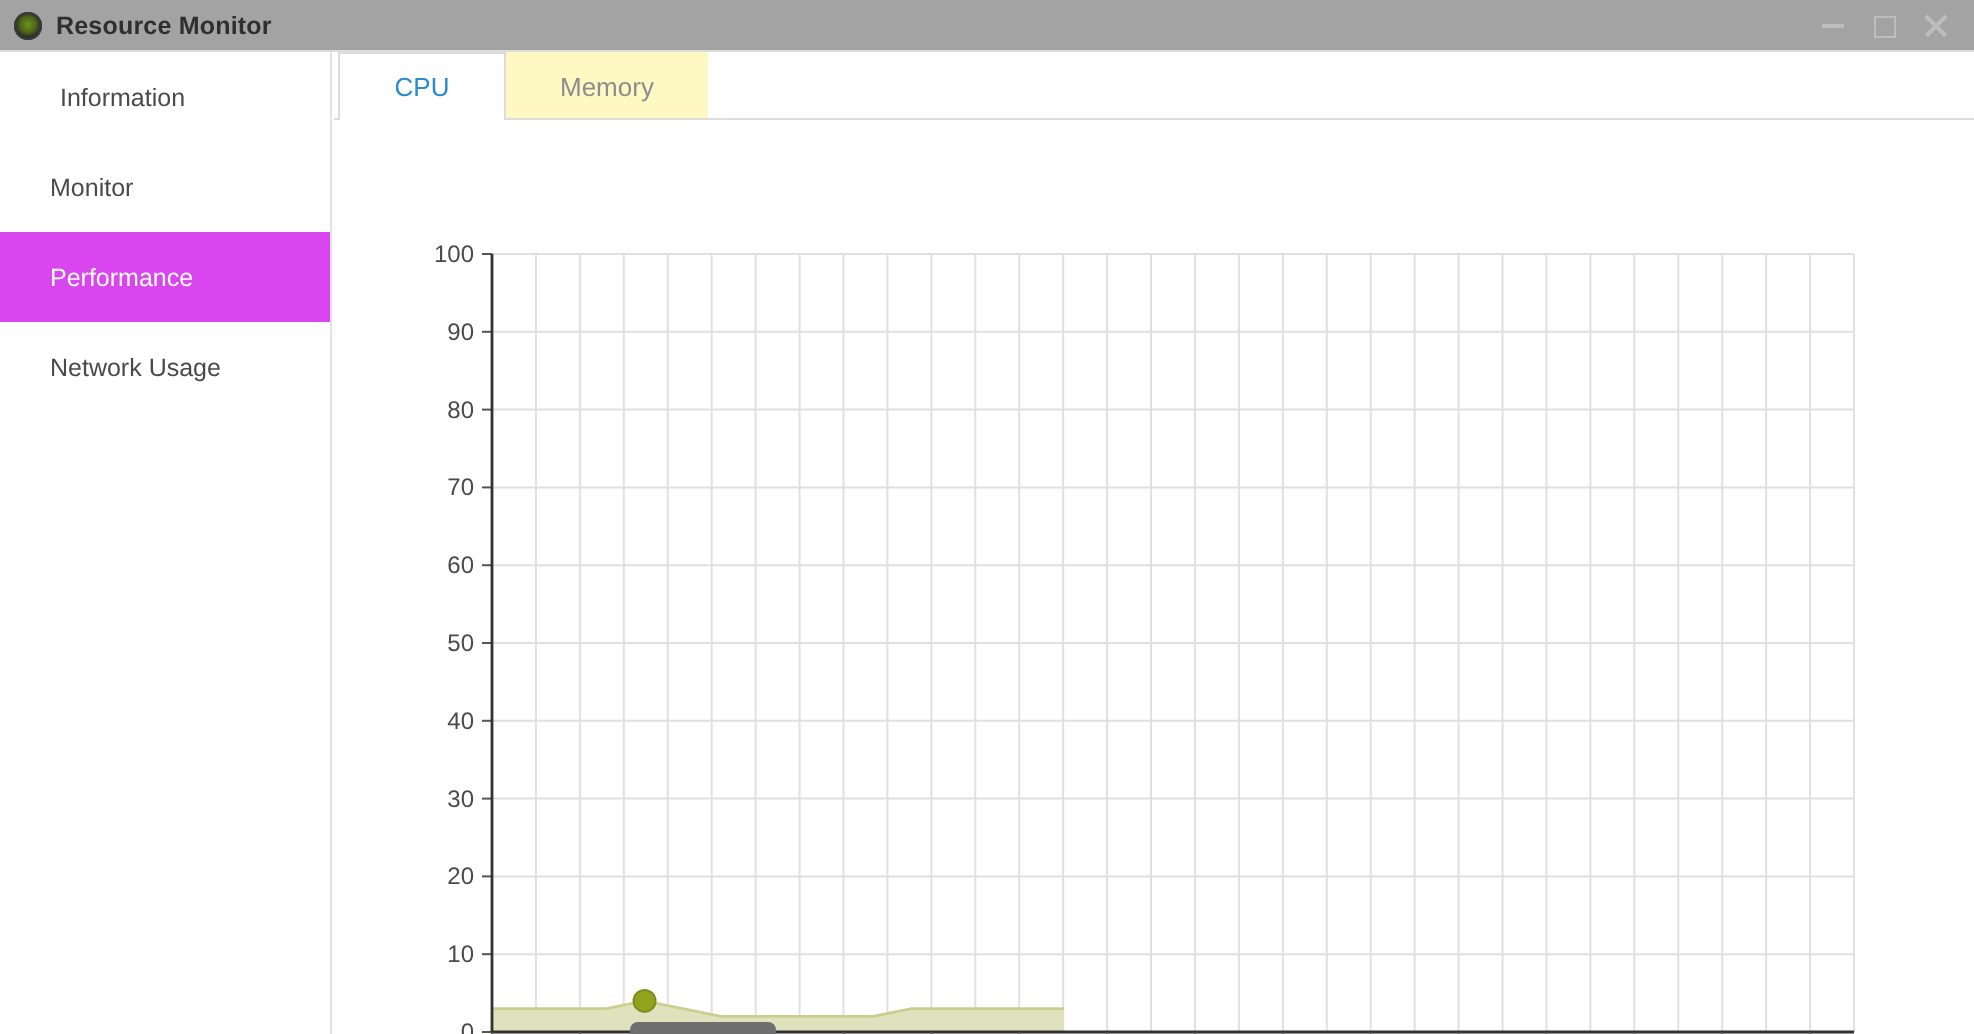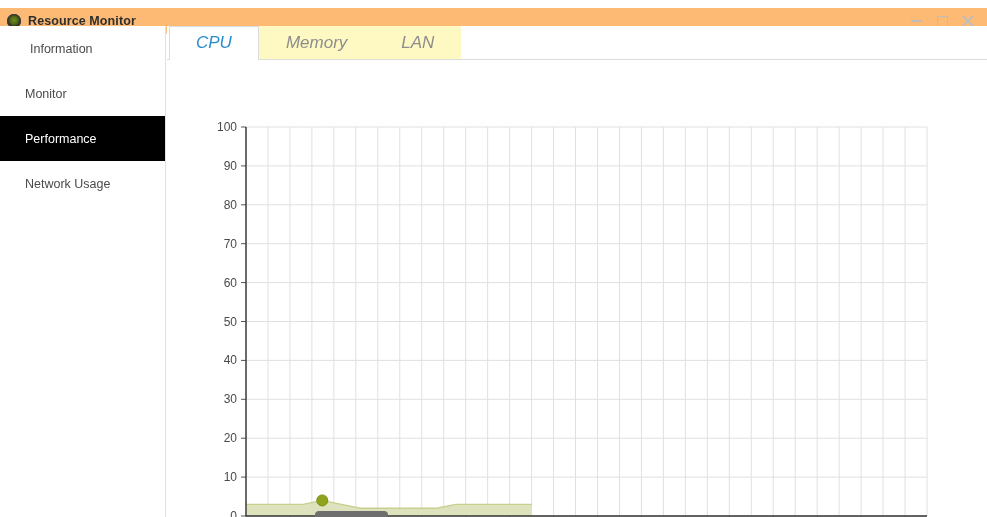--- a/index.html
+++ b/index.html
@@ -10,23 +10,23 @@
     overflow: hidden;
   }
   .app {
     position: relative;
     width: 987px; height: 517px;
     background: #ffffff;
   }
 
   
   .titlebar {
-    position: absolute; left: 0; top: 8px;
+    position: absolute; left: 0; top: 0;
     width: 987px; height: 26px;
-    background: #fdba74;
+    background: #a3a3a3;
     border-bottom: 1px solid #dcdcdc;
     display: flex; align-items: center;
   }
   .app-icon {
     width: 14px; height: 14px;
     margin-left: 7px; margin-right: 7px;
     border-radius: 50%;
     background: radial-gradient(circle at 50% 45%, #6f8f1f 0%, #4e6615 38%, #2e2e2e 60%, #1b1b1b 100%);
     box-shadow: 0 0 0 1px #3a3a3a inset;
     flex: none;
@@ -68,21 +68,21 @@
   .side-item {
     height: 45px;
     display: flex; align-items: center;
     padding-left: 25px;
     font-size: 12.5px;
     color: #4a4a4a;
     cursor: default;
     white-space: nowrap;
   }
   .side-item.active {
-    background: #000000;
+    background: #d946ef;
     color: #ffffff;
   }
   #si-0 { margin-top: 0px; padding-left: 30px; }
 
   
   .content {
     position: absolute; left: 167px; top: 26px;
     width: 820px; height: 491px;
     background: #ffffff;
   }
@@ -92,28 +92,27 @@
     position: relative;
     height: 34px;
     border-bottom: 1px solid #dcdcdc;
     display: flex; align-items: stretch;
     padding-left: 2px;
   }
   .tab {
     min-width: 84px;
     padding: 0 26px;
     display: flex; align-items: center; justify-content: center;
-    font-size: 17px;
+    font-size: 13px;
     color: #8d8d8d;
     background: #fbfbfb;
     border: 1px solid transparent;
     border-bottom: none;
     cursor: default;
     white-space: nowrap;
-    font-style: italic;
   }
   .tab.active {
     color: #2b8ccc;
     background: #ffffff;
     border-color: #dcdcdc;
     margin-bottom: -1px;
     padding-bottom: 1px;
   }
   .tab:not(.active) { background: #fef9c3; }
 
@@ -191,23 +190,20 @@
   </div>
 
   <div class="content">
 
     <div class="tabrow">
       <div class="tab active">
         <span>CPU</span>
       </div>
       <div class="tab">
         <span>Memory</span>
-      </div>
-      <div class="tab">
-        <span>LAN</span>
       </div>
     </div>
 
 
     <div class="chart-wrap">
       <svg class="chart-svg" id="chart" width="820" height="419">
           <line x1="79" y1="29" x2="79" y2="418" stroke="#e0e0e0" stroke-width="1"></line>
           <line x1="100.96774193548387" y1="29" x2="100.96774193548387" y2="418" stroke="#e0e0e0" stroke-width="1"></line>
           <line x1="122.93548387096774" y1="29" x2="122.93548387096774" y2="418" stroke="#e0e0e0" stroke-width="1"></line>
           <line x1="144.90322580645162" y1="29" x2="144.90322580645162" y2="418" stroke="#e0e0e0" stroke-width="1"></line>

